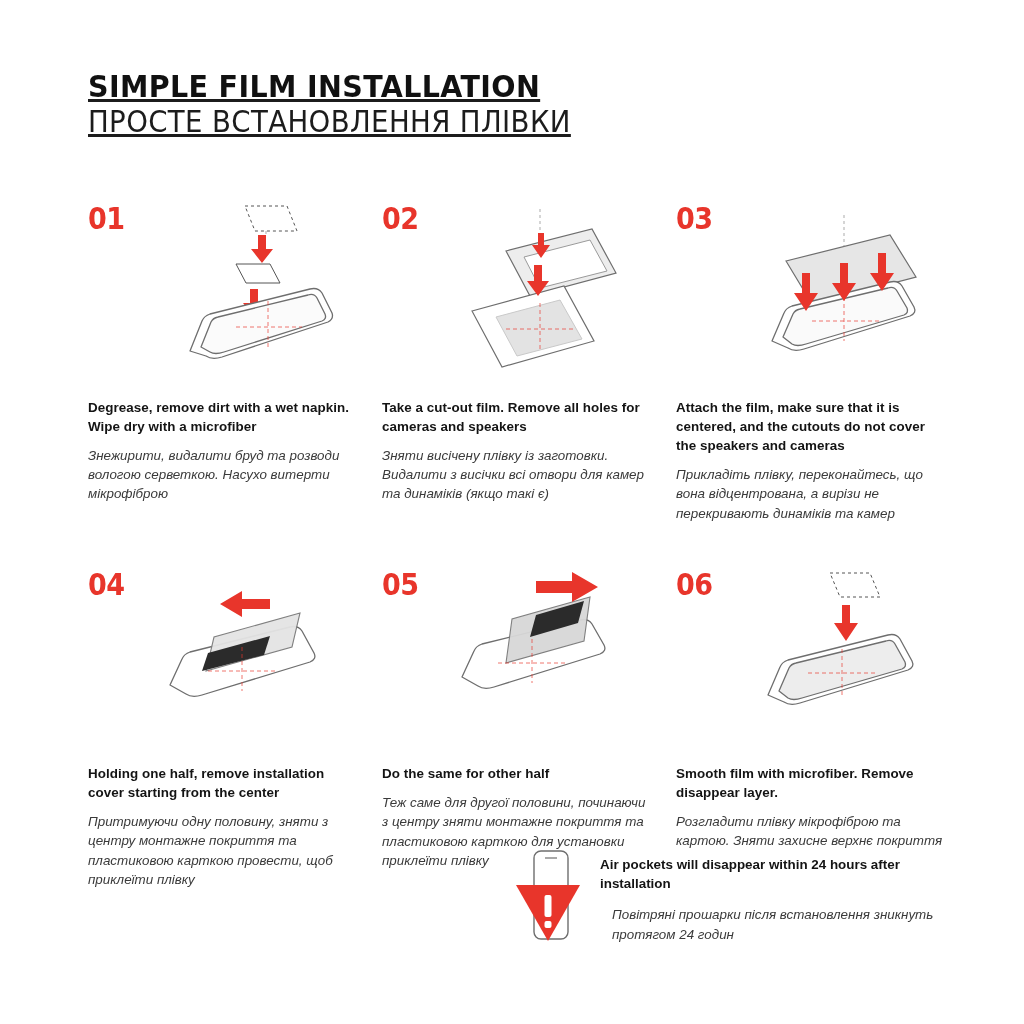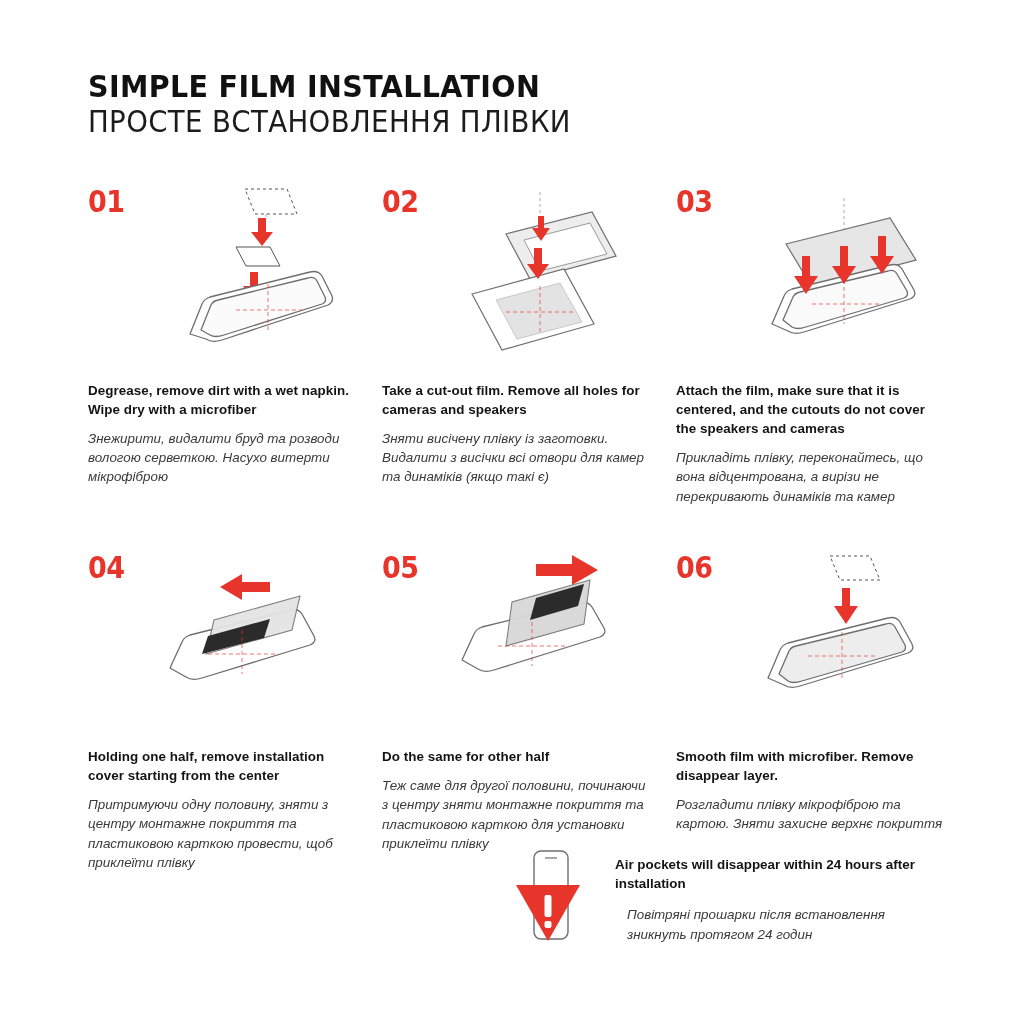--- a/index.html
+++ b/index.html
@@ -10,21 +10,21 @@
     font-family: "Liberation Sans", sans-serif;
     color: #1c1c1c;
   }
   .page {
     position: relative;
     width: 1024px; height: 1024px;
     padding: 70px 88px 0 88px;
   }
 
   
-  .header { margin-bottom: 46px; }
+  .header { margin-bottom: 63px; text-decoration: underline; }
   .title-en {
     font-family: "DejaVu Sans", sans-serif;
     font-weight: 700;
     font-size: 31px;
     letter-spacing: 0.4px;
     text-transform: uppercase;
     line-height: 1.05;
     transform: scaleX(0.92);
     transform-origin: left center;
     color: #111;
@@ -90,21 +90,21 @@
   .row2 { margin-top: 22px; }
 
   
   .footer {
     position: absolute;
     left: 510px;
     top: 845px;
     width: 440px;
     display: flex;
     align-items: flex-start;
-    gap: 29px;
+    gap: 14px;
   }
   .warn-wrap { width: 76px; flex: 0 0 76px; padding-top: 4px; }
   .footer-txt { padding-top: 10px; }
   .footer-en {
     font-size: 13.4px;
     font-weight: 700;
     line-height: 1.42;
     margin: 0 0 10px 0;
     color: #141414;
   }

